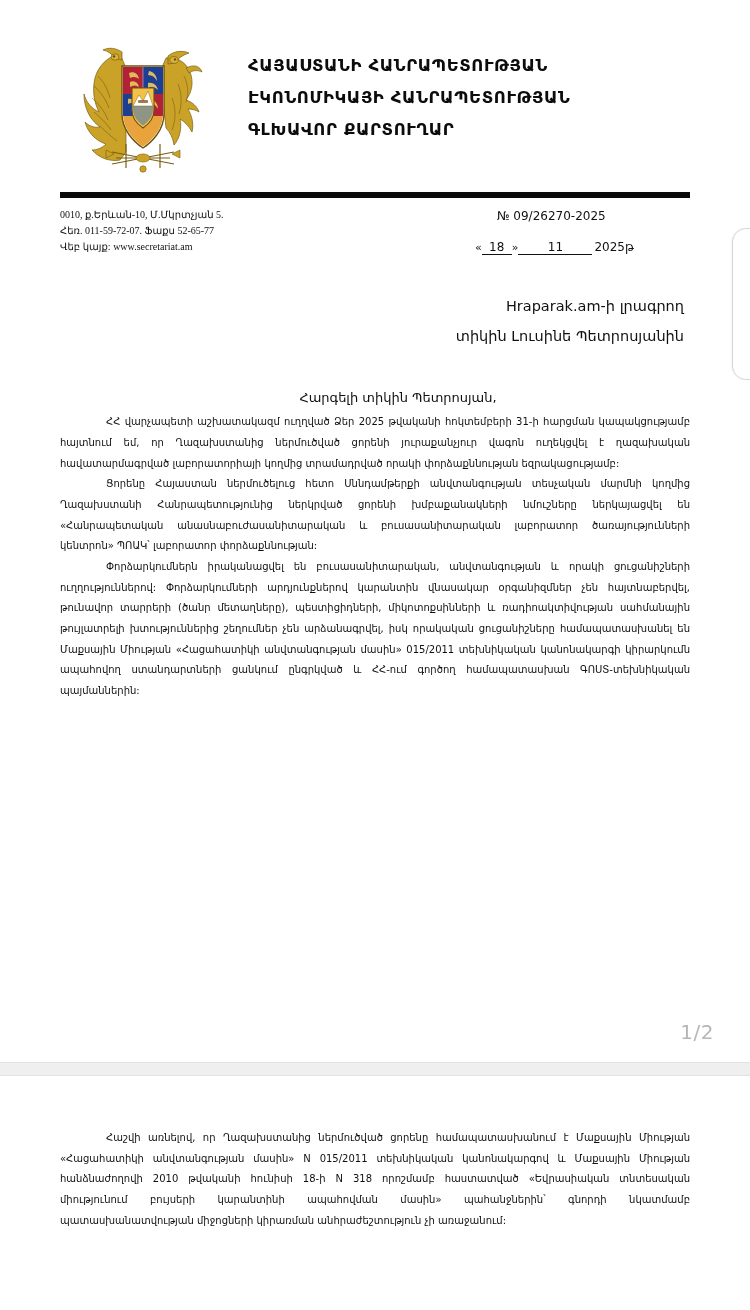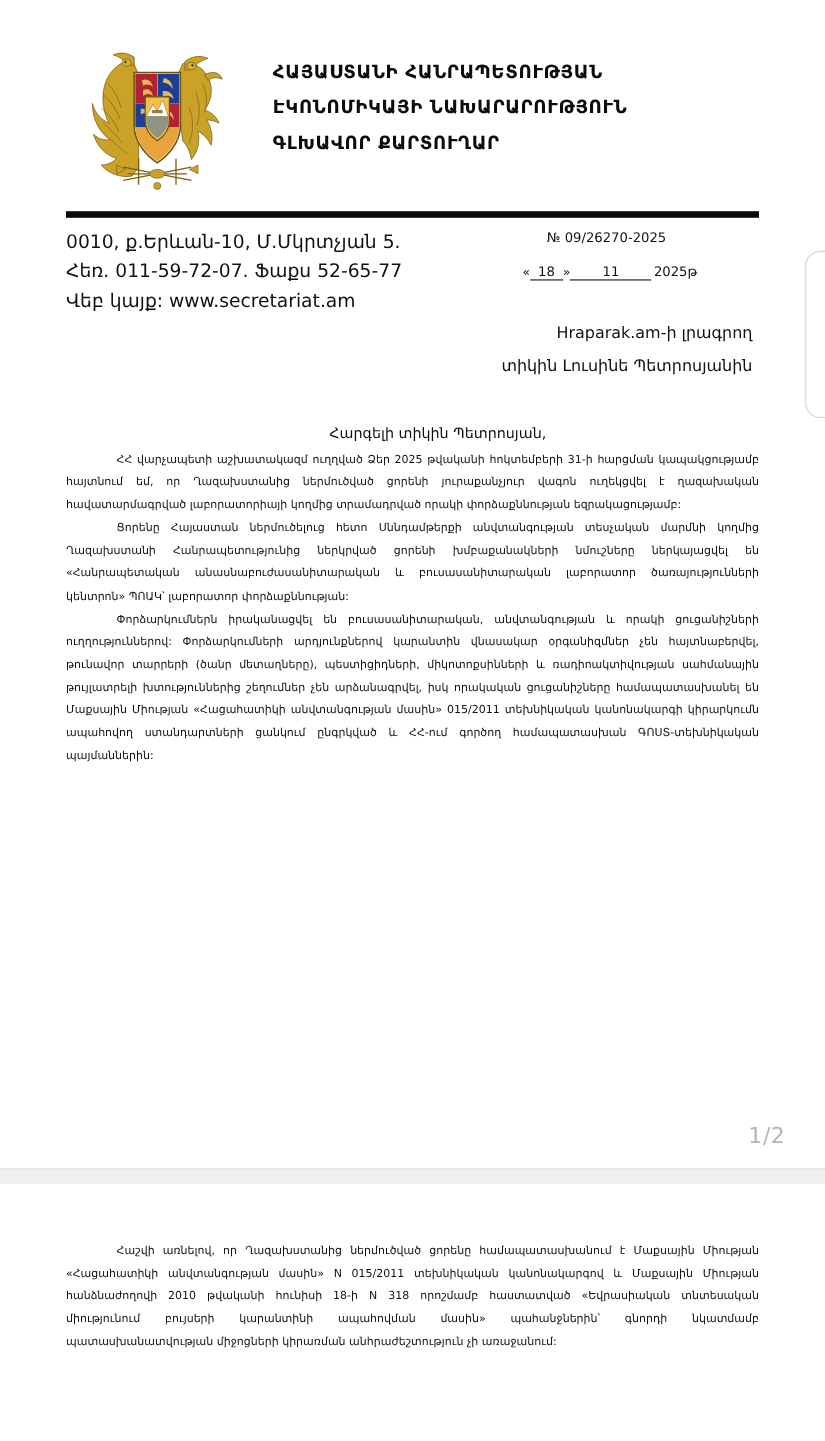--- a/index.html
+++ b/index.html
@@ -76,24 +76,25 @@
     margin: 10px 0 9px 0;
   }
 
   
   .meta-row {
     display: flex;
     justify-content: space-between;
     align-items: flex-start;
   }
   .contact-block {
-    font-size: 17px;
+    font-size: 10px;
     line-height: 1.58;
     color: #111;
     white-space: nowrap;
+    font-family: Liberation Serif, serif;
   }
   .contact-line { display: block; }
 
   .ref-block {
     text-align: left;
     padding-top: 2px;
     padding-right: 12px;
     min-width: 215px;
   }
   .ref-no {
@@ -122,20 +123,21 @@
     display: inline-block;
     min-width: 74px;
     text-align: center;
     border-bottom: 1px solid #111;
     padding: 0 2px;
   }
   .date-year { padding-left: 2px; }
 
   
   .addressee {
+    margin-top: 36px;
     text-align: right;
     padding-right: 6px;
   }
   .addressee-line {
     font-size: 14.5px;
     color: #111;
     line-height: 2.08;
     white-space: nowrap;
   }
   .redacted-row {
@@ -280,21 +282,21 @@
               <ellipse cx="61" cy="126" rx="7" ry="4"></ellipse>
               <path d="M24 118 L32 122 L24 126 Z"></path>
               <path d="M98 118 L90 122 L98 126 Z"></path>
               <circle cx="61" cy="137" r="3.2"></circle>
             </g>
           </svg>
         </div>
 
         <div class="org-titles">
           <div class="org-line">ՀԱՅԱՍՏԱՆԻ ՀԱՆՐԱՊԵՏՈՒԹՅԱՆ</div>
-          <div class="org-line">ԷԿՈՆՈՄԻԿԱՅԻ ՆԱԽԱՐԱՐՈՒԹՅՈՒՆ</div>
+          <div class="org-line">ԷԿՈՆՈՄԻԿԱՅԻ ՀԱՆՐԱՊԵՏՈՒԹՅԱՆ</div>
           <div class="org-line">ԳԼԽԱՎՈՐ ՔԱՐՏՈՒՂԱՐ</div>
         </div>
       </div>
 
       <div class="head-rule"></div>
 
       <div class="meta-row">
         <div class="contact-block">
           <span class="contact-line">0010, ք.Երևան-10, Մ.Մկրտչյան 5.</span>
           <span class="contact-line">Հեռ. 011-59-72-07. Ֆաքս 52-65-77</span>

